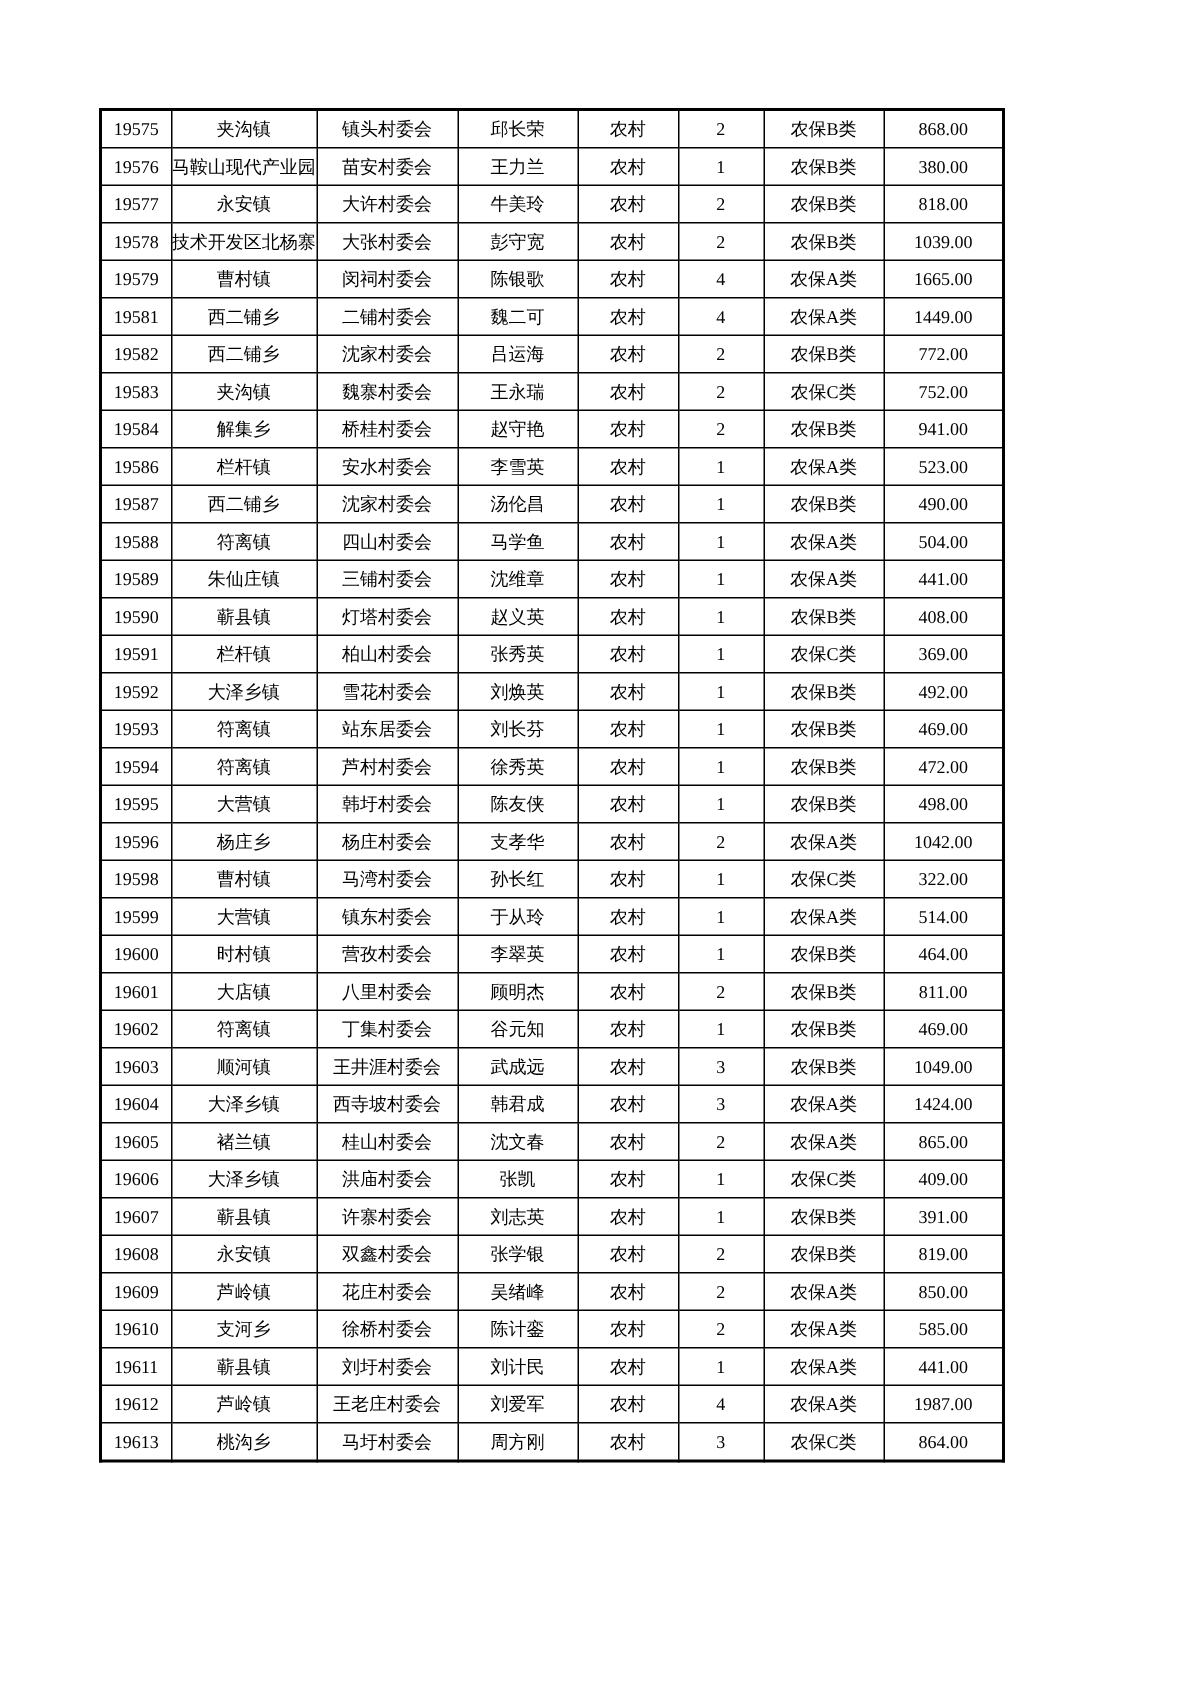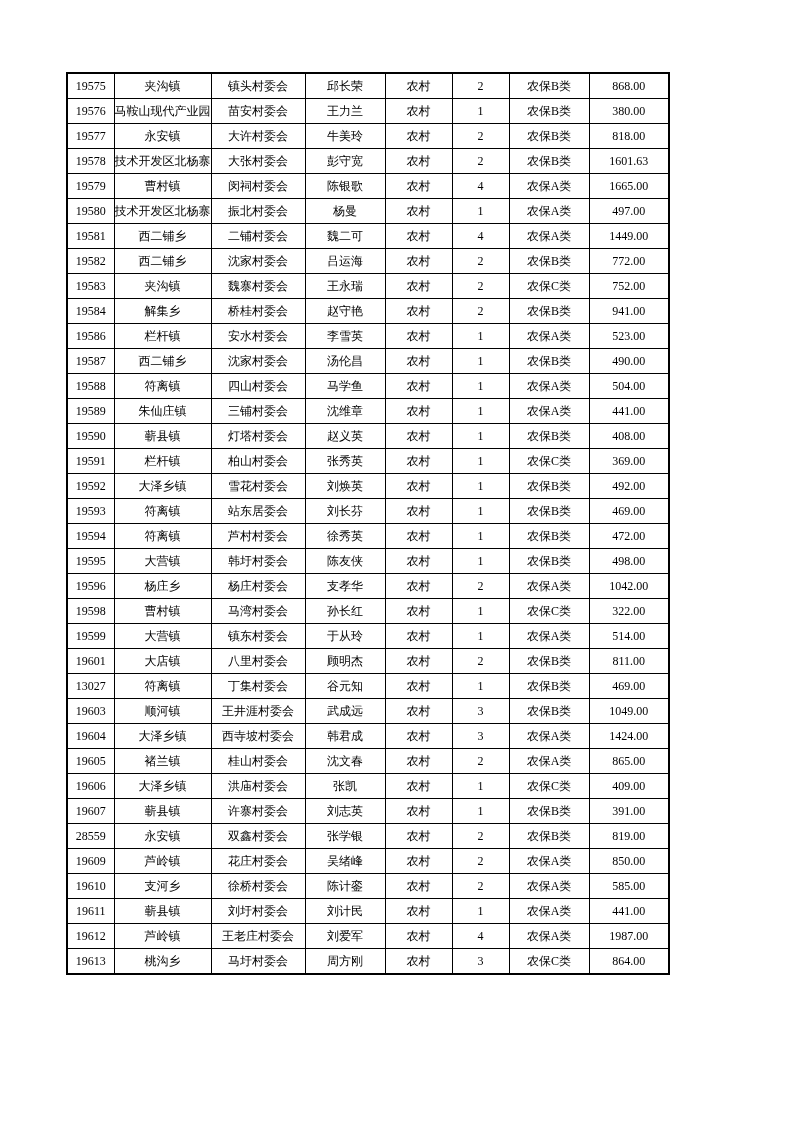--- a/index.html
+++ b/index.html
@@ -99,43 +99,33 @@
           <td class="c7">818.00</td>
         </tr>
         <tr>
           <td class="c0">19578</td>
           <td class="c1">技术开发区北杨寨</td>
           <td class="c2">大张村委会</td>
           <td class="c3">彭守宽</td>
           <td class="c4">农村</td>
           <td class="c5">2</td>
           <td class="c6">农保B类</td>
-          <td class="c7">1601.63</td>
+          <td class="c7">1039.00</td>
         </tr>
         <tr>
           <td class="c0">19579</td>
           <td class="c1">曹村镇</td>
           <td class="c2">闵祠村委会</td>
           <td class="c3">陈银歌</td>
           <td class="c4">农村</td>
           <td class="c5">4</td>
           <td class="c6">农保A类</td>
           <td class="c7">1665.00</td>
         </tr>
         <tr>
-          <td class="c0">19580</td>
-          <td class="c1">技术开发区北杨寨</td>
-          <td class="c2">振北村委会</td>
-          <td class="c3">杨曼</td>
-          <td class="c4">农村</td>
-          <td class="c5">1</td>
-          <td class="c6">农保A类</td>
-          <td class="c7">497.00</td>
-        </tr>
-        <tr>
           <td class="c0">19581</td>
           <td class="c1">西二铺乡</td>
           <td class="c2">二铺村委会</td>
           <td class="c3">魏二可</td>
           <td class="c4">农村</td>
           <td class="c5">4</td>
           <td class="c6">农保A类</td>
           <td class="c7">1449.00</td>
         </tr>
         <tr>
@@ -292,31 +282,41 @@
           <td class="c0">19599</td>
           <td class="c1">大营镇</td>
           <td class="c2">镇东村委会</td>
           <td class="c3">于从玲</td>
           <td class="c4">农村</td>
           <td class="c5">1</td>
           <td class="c6">农保A类</td>
           <td class="c7">514.00</td>
         </tr>
         <tr>
+          <td class="c0">19600</td>
+          <td class="c1">时村镇</td>
+          <td class="c2">营孜村委会</td>
+          <td class="c3">李翠英</td>
+          <td class="c4">农村</td>
+          <td class="c5">1</td>
+          <td class="c6">农保B类</td>
+          <td class="c7">464.00</td>
+        </tr>
+        <tr>
           <td class="c0">19601</td>
           <td class="c1">大店镇</td>
           <td class="c2">八里村委会</td>
           <td class="c3">顾明杰</td>
           <td class="c4">农村</td>
           <td class="c5">2</td>
           <td class="c6">农保B类</td>
           <td class="c7">811.00</td>
         </tr>
         <tr>
-          <td class="c0">13027</td>
+          <td class="c0">19602</td>
           <td class="c1">符离镇</td>
           <td class="c2">丁集村委会</td>
           <td class="c3">谷元知</td>
           <td class="c4">农村</td>
           <td class="c5">1</td>
           <td class="c6">农保B类</td>
           <td class="c7">469.00</td>
         </tr>
         <tr>
           <td class="c0">19603</td>
@@ -362,21 +362,21 @@
           <td class="c0">19607</td>
           <td class="c1">蕲县镇</td>
           <td class="c2">许寨村委会</td>
           <td class="c3">刘志英</td>
           <td class="c4">农村</td>
           <td class="c5">1</td>
           <td class="c6">农保B类</td>
           <td class="c7">391.00</td>
         </tr>
         <tr>
-          <td class="c0">28559</td>
+          <td class="c0">19608</td>
           <td class="c1">永安镇</td>
           <td class="c2">双鑫村委会</td>
           <td class="c3">张学银</td>
           <td class="c4">农村</td>
           <td class="c5">2</td>
           <td class="c6">农保B类</td>
           <td class="c7">819.00</td>
         </tr>
         <tr>
           <td class="c0">19609</td>

